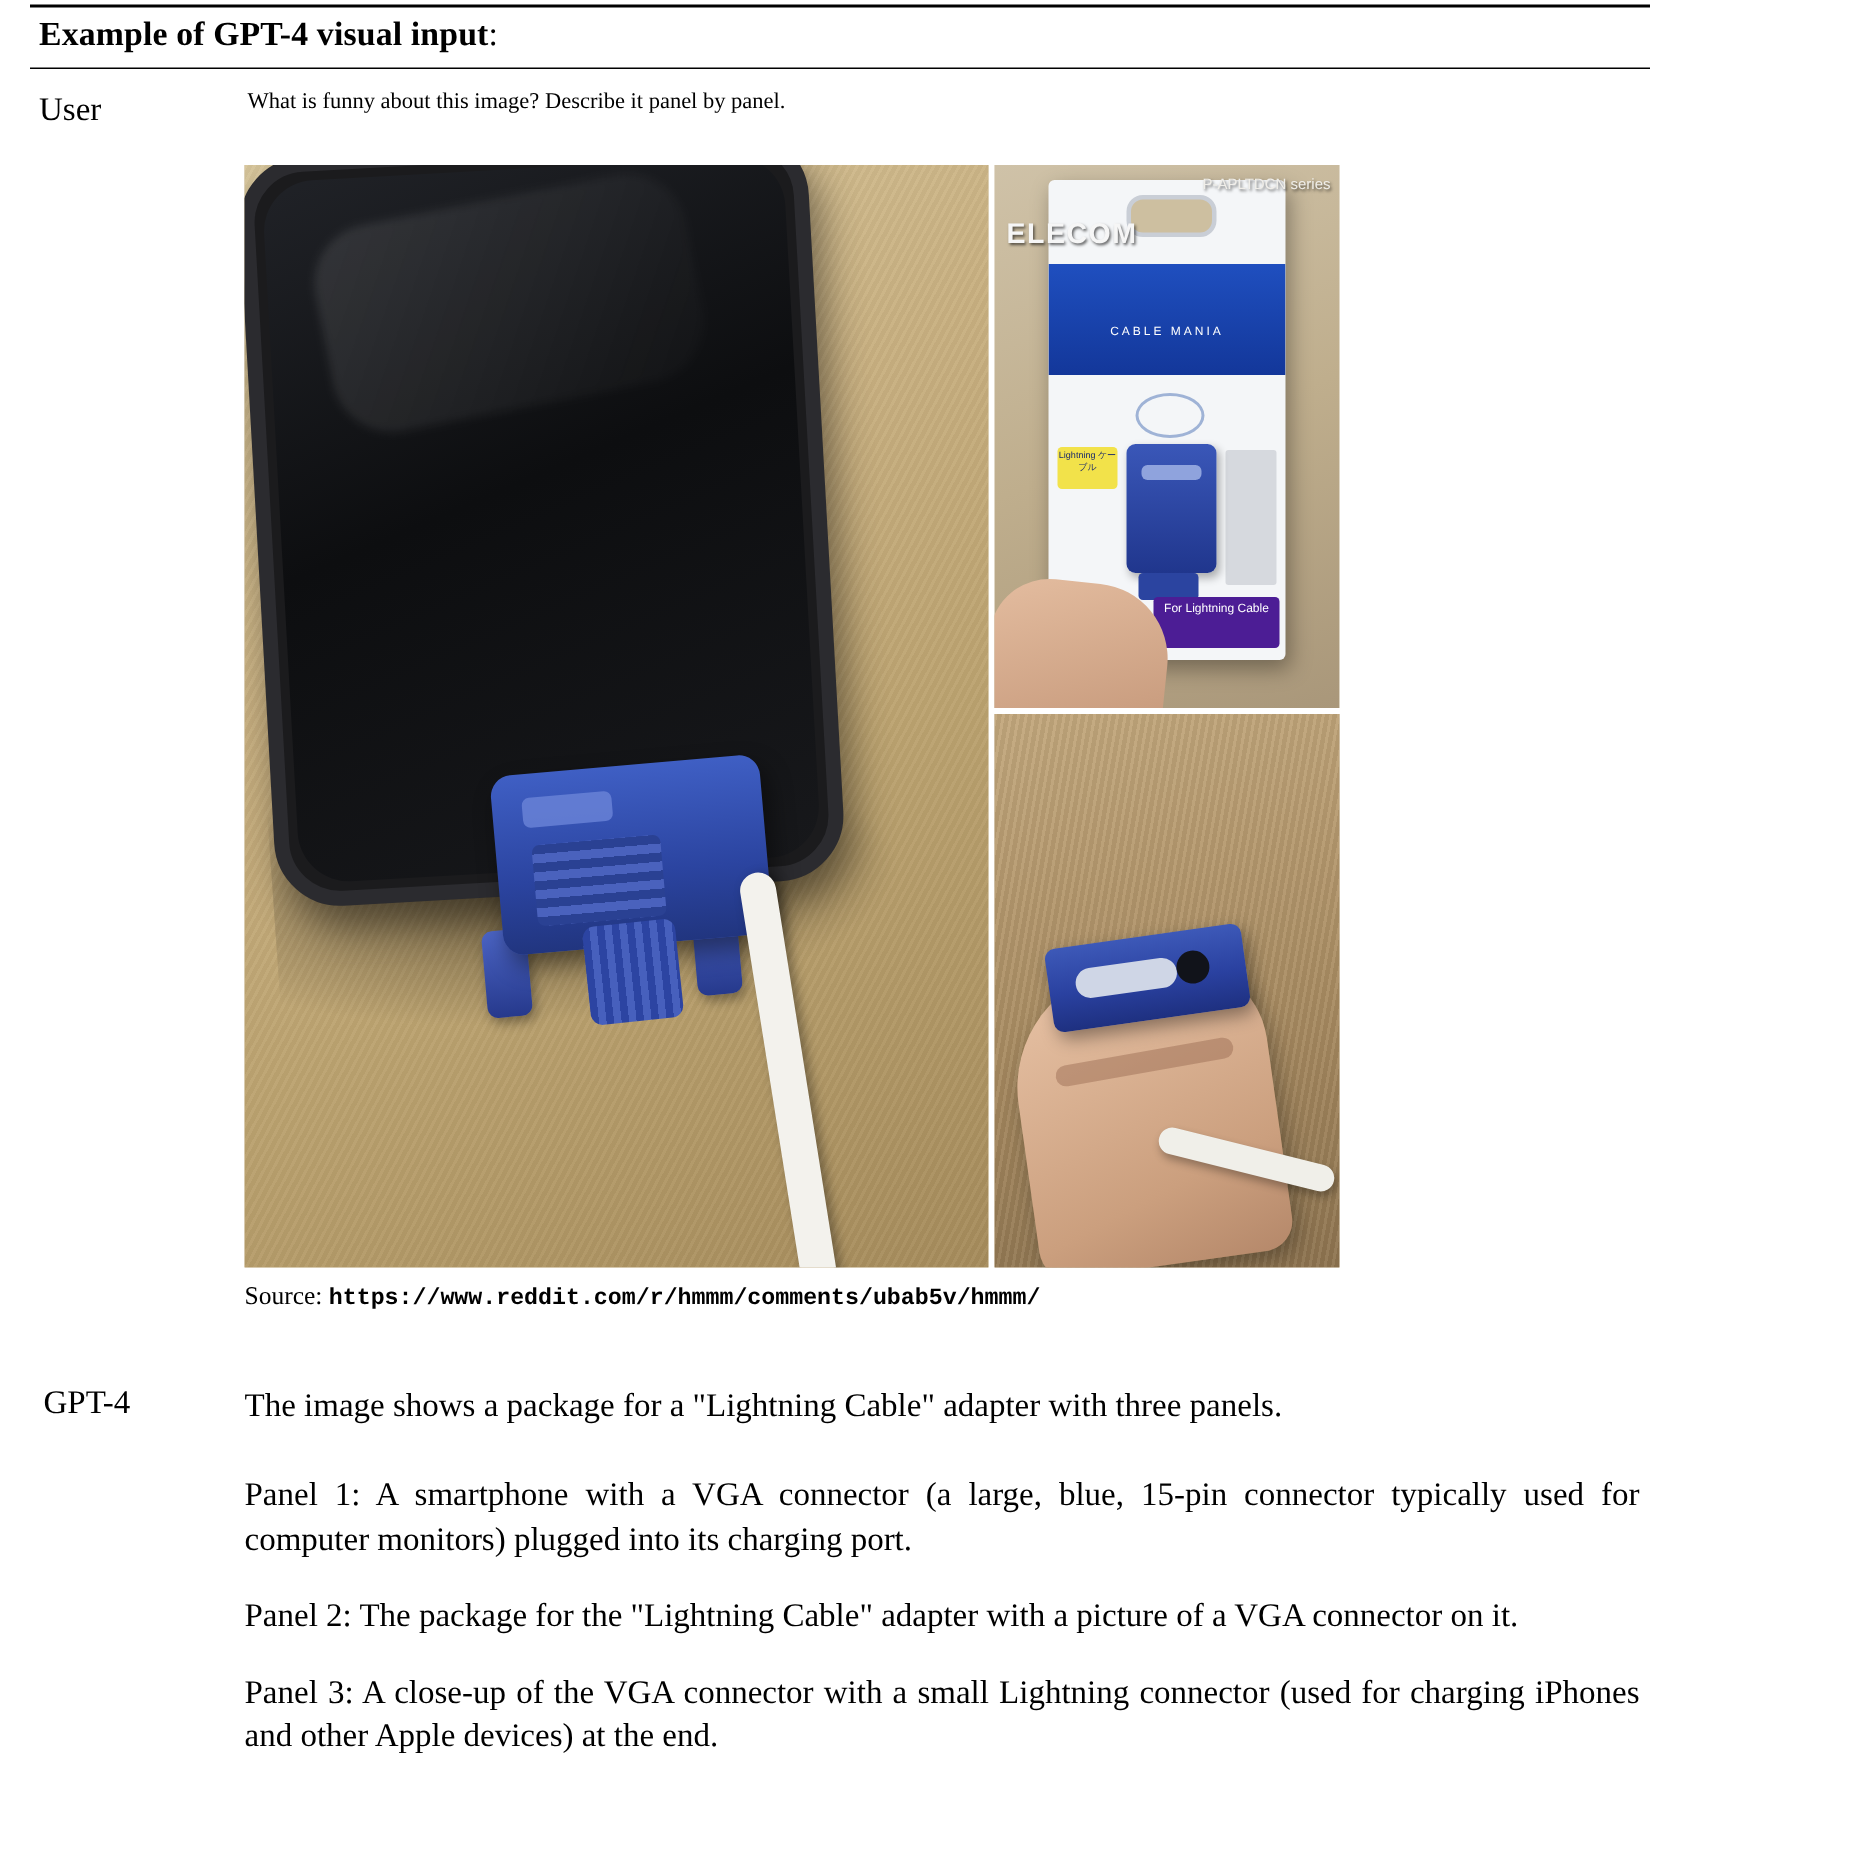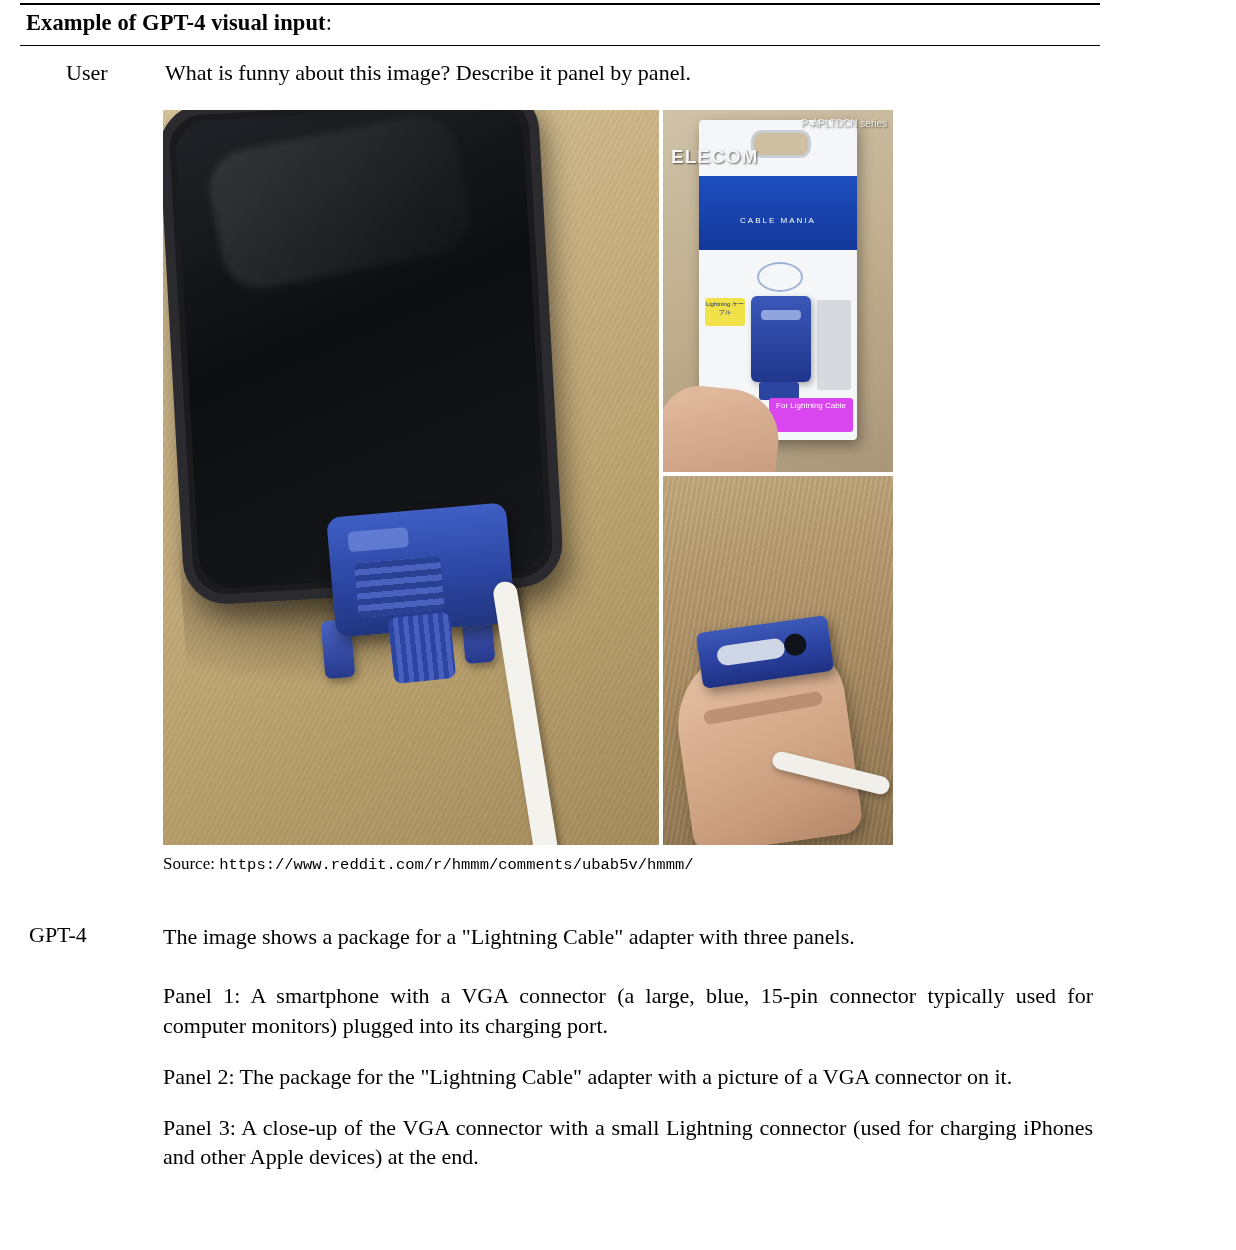--- a/index.html
+++ b/index.html
@@ -39,27 +39,26 @@
     font-weight: bold;
     letter-spacing: 0.1px;
   }
   .caption-title .colon { font-weight: normal; }
 
   .role-user {
     position: absolute;
     left: 26px;
     top: 60px;
     font-size: 22px;
-    margin-left: 40px;
   }
   .user-question {
     position: absolute;
     left: 165px;
     top: 60px;
-    font-size: 22px;
+    font-size: 15px;
     width: 930px;
   }
 
   
   .figure {
     position: absolute;
     left: 163px;
     top: 110px;
     width: 730px;
     height: 735px;
@@ -337,21 +336,21 @@
     padding-top: 3px;
     box-sizing: border-box;
     font-family: "Liberation Sans", sans-serif;
   }
   .pkg-green {
     position: absolute;
     left: 70px;
     top: 278px;
     width: 84px;
     height: 34px;
-    background: #d946ef;
+    background: #4c1d95;
     border-radius: 3px;
     color: #fff;
     font-size: 8px;
     text-align: center;
     padding-top: 3px;
     box-sizing: border-box;
     font-family: "Liberation Sans", sans-serif;
     line-height: 1.15;
   }
   .pkg-gray {
@@ -473,20 +472,21 @@
   
   .source-line {
     position: absolute;
     left: 163px;
     top: 854px;
     font-size: 17px;
   }
   .source-line .mono {
     font-family: "Liberation Mono", monospace;
     font-size: 15.5px;
+    font-weight: bold;
   }
 
   
   .role-gpt {
     position: absolute;
     left: 29px;
     top: 922px;
     font-size: 22px;
   }
   .answer {

